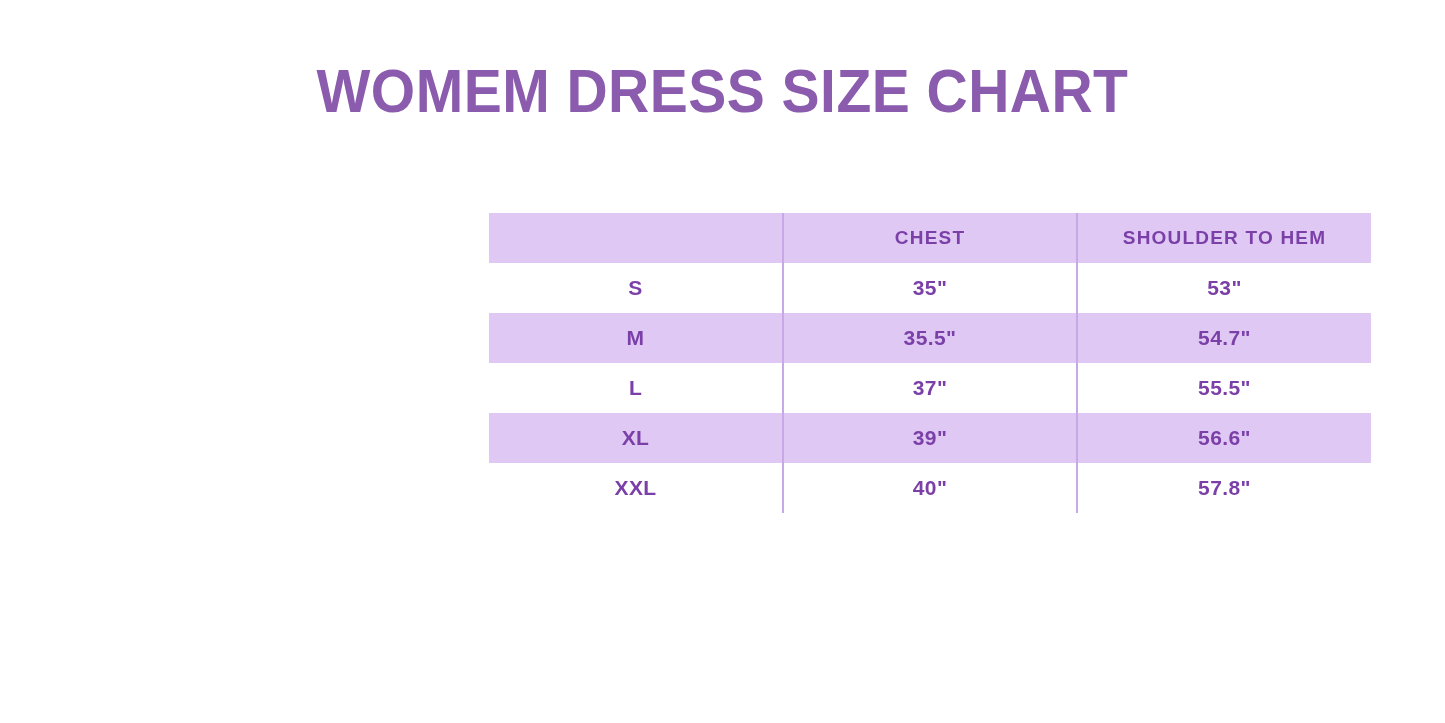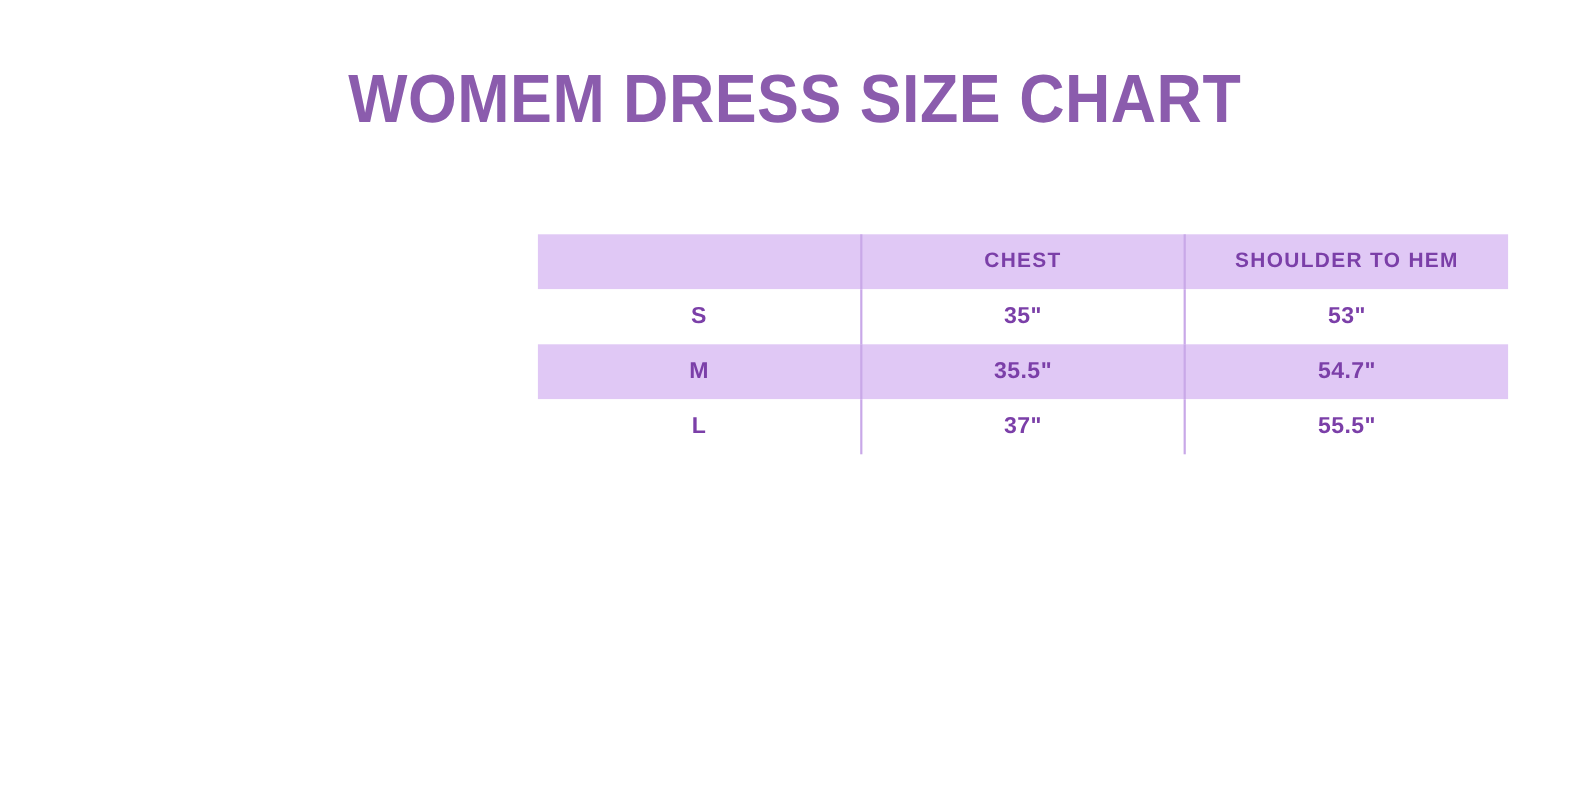--- a/index.html
+++ b/index.html
@@ -110,14 +110,24 @@
     <tr class="row-tint">
       <td class="col-size">M</td>
       <td class="col-chest">35.5"</td>
       <td class="col-hem">54.7"</td>
     </tr>
     <tr class="row-light">
       <td class="col-size">L</td>
       <td class="col-chest">37"</td>
       <td class="col-hem">55.5"</td>
     </tr>
+    <tr class="row-tint">
+      <td class="col-size">XL</td>
+      <td class="col-chest">39"</td>
+      <td class="col-hem">56.6"</td>
+    </tr>
+    <tr class="row-light">
+      <td class="col-size">XXL</td>
+      <td class="col-chest">40"</td>
+      <td class="col-hem">57.8"</td>
+    </tr>
   </tbody>
 </table>
 
 </body></html>

